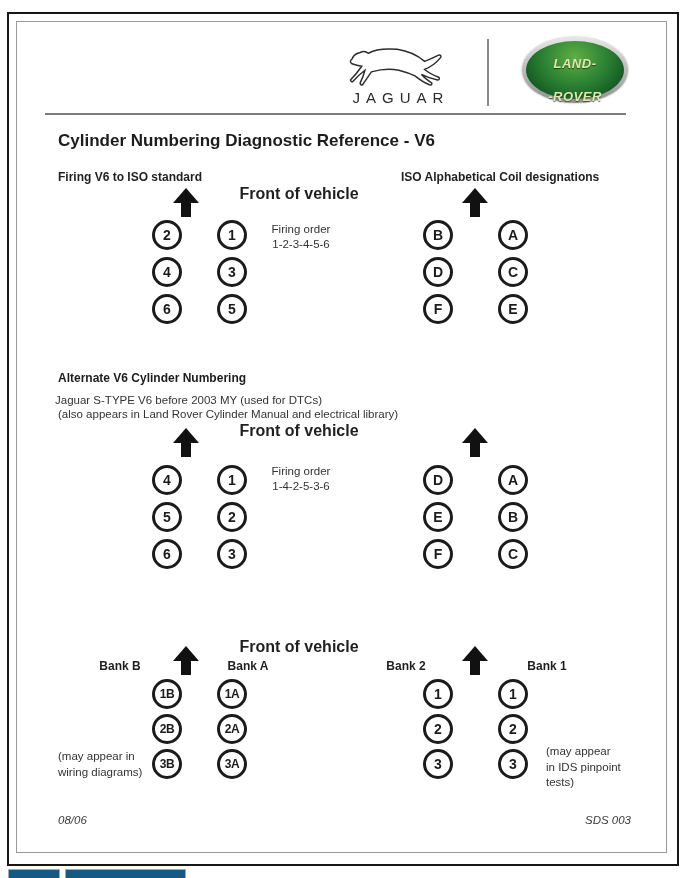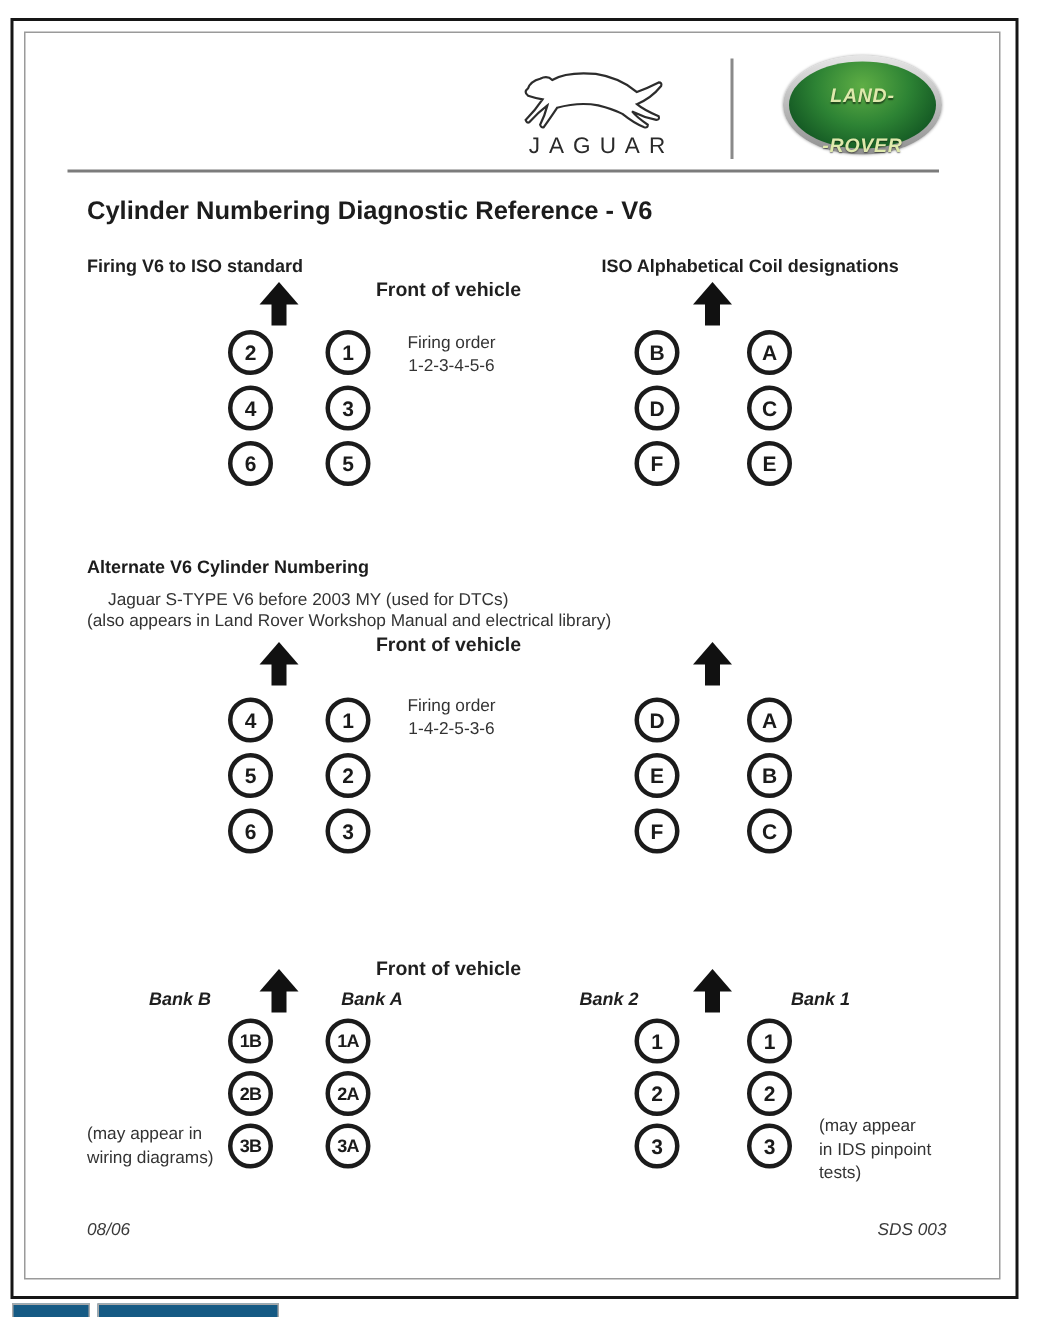--- a/index.html
+++ b/index.html
@@ -28,23 +28,23 @@
     display:flex;flex-direction:column;align-items:center;justify-content:center;}
   .lr-green div{font-style:italic;font-weight:bold;font-size:13px;line-height:13px;
     color:#dfe9ac;letter-spacing:.5px;text-shadow:0 1px 1px rgba(0,0,0,.55);margin-top:20px;}
   .hdr-rule{position:absolute;left:28px;top:91px;width:581px;height:2px;background:#7c7c7c;}
   
   .doc-title{position:absolute;left:41px;top:96px;font-size:17px;font-weight:bold;color:#1c1c1c;margin-top:13px;}
   .doc-sub{position:absolute;left:41px;top:118px;font-size:11.5px;color:#333;}
   .h-sec{position:absolute;font-size:12px;font-weight:bold;color:#1c1c1c;}
   .t-sub{position:absolute;font-size:11.5px;color:#333;line-height:14px;}
   .h-col{position:absolute;font-size:12px;font-weight:bold;color:#1f1f1f;}
-  .front{position:absolute;font-size:13px;font-weight:bold;color:#1f1f1f;transform:translateX(-50%);}
+  .front{position:absolute;font-size:16px;font-weight:bold;color:#1f1f1f;transform:translateX(-50%);}
   .firing{position:absolute;font-size:11.5px;color:#333;line-height:15px;text-align:center;transform:translateX(-50%);}
-  .bank{position:absolute;font-size:12px;font-weight:bold;color:#1f1f1f;transform:translateX(-50%);font-style:italic;}
+  .bank{position:absolute;font-size:12px;font-weight:bold;color:#1f1f1f;transform:translateX(-50%);}
   .note{position:absolute;font-size:11.5px;color:#333;line-height:15.5px;}
   .footer-txt{position:absolute;font-size:11.5px;color:#3a3a3a;font-style:italic;}
   
   .circle{position:absolute;width:30px;height:30px;box-sizing:border-box;border:3px solid #1b1b1b;
     border-radius:50%;display:flex;align-items:center;justify-content:center;
     font-size:14px;font-weight:bold;color:#1b1b1b;background:#fff;}
   .circle.two{font-size:12px;letter-spacing:-.5px;}
   
   .arrow{position:absolute;width:26px;height:30px;}
   .arrow::before{content:"";position:absolute;left:0;top:0;width:0;height:0;
@@ -101,22 +101,22 @@
   <span class="circle" style="left:135px;top:235px">4</span>
   <span class="circle" style="left:200px;top:235px">3</span>
   <span class="circle" style="left:406px;top:235px">D</span>
   <span class="circle" style="left:481px;top:235px">C</span>
   <span class="circle" style="left:135px;top:272px">6</span>
   <span class="circle" style="left:200px;top:272px">5</span>
   <span class="circle" style="left:406px;top:272px">F</span>
   <span class="circle" style="left:481px;top:272px">E</span>
 
   <div class="h-sec" style="left:41px;top:349px">Alternate V6 Cylinder Numbering</div>
-  <div class="t-sub" style="left:55px;top:371px">Jaguar S-TYPE V6 before 2003 MY (used for DTCs)</div>
-  <div class="t-sub" style="left:41px;top:385px">(also appears in Land Rover Workshop Manual and electrical library)</div>
+  <div class="t-sub" style="left:38px;top:371px">Jaguar S-TYPE V6 before 2003 MY (used for DTCs)</div>
+  <div class="t-sub" style="left:41px;top:385px">(also appears in Land Rover Cylinder Manual and electrical library)</div>
   <div class="front" style="left:282px;top:400px">Front of vehicle</div>
 
   <div class="arrow" style="left:156px;top:406px"></div>
   <div class="arrow" style="left:445px;top:406px"></div>
 
   <div class="firing" style="left:284px;top:442px">
     <div>Firing order</div>
     <div>1-4-2-5-3-6</div>
   </div>
 

